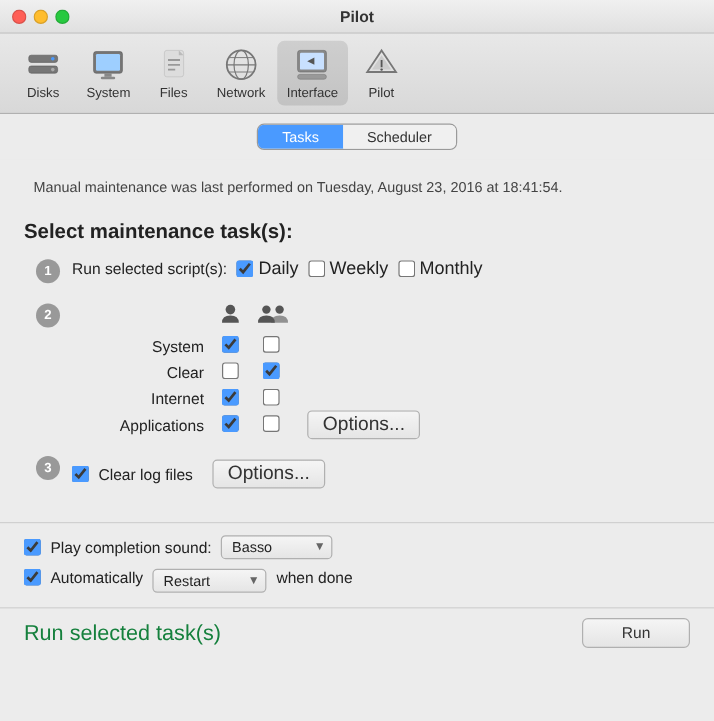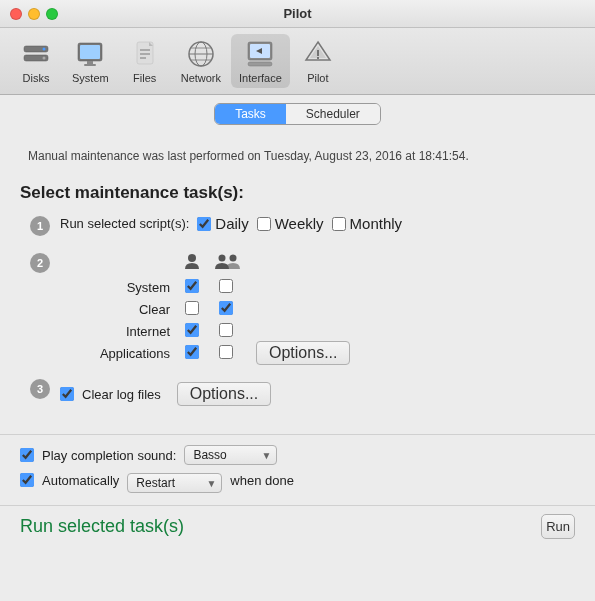--- a/index.html
+++ b/index.html
@@ -282,21 +282,21 @@
       padding: 8px 20px;
       border-top: 1px solid #d0d0d0;
       background: #ececec;
     }
     .run-label {
       font-size: 18px;
       font-weight: 400;
       color: #15803d;
     }
     .run-btn {
-      padding: 4px 4px;
+      padding: 4px 32px;
       font-size: 13px;
       background: linear-gradient(to bottom, #f5f5f5, #e5e5e5);
       border: 1px solid #b0b0b0;
       border-radius: 5px;
       cursor: pointer;
       color: #333;
       font-weight: 500;
     }
 
     

